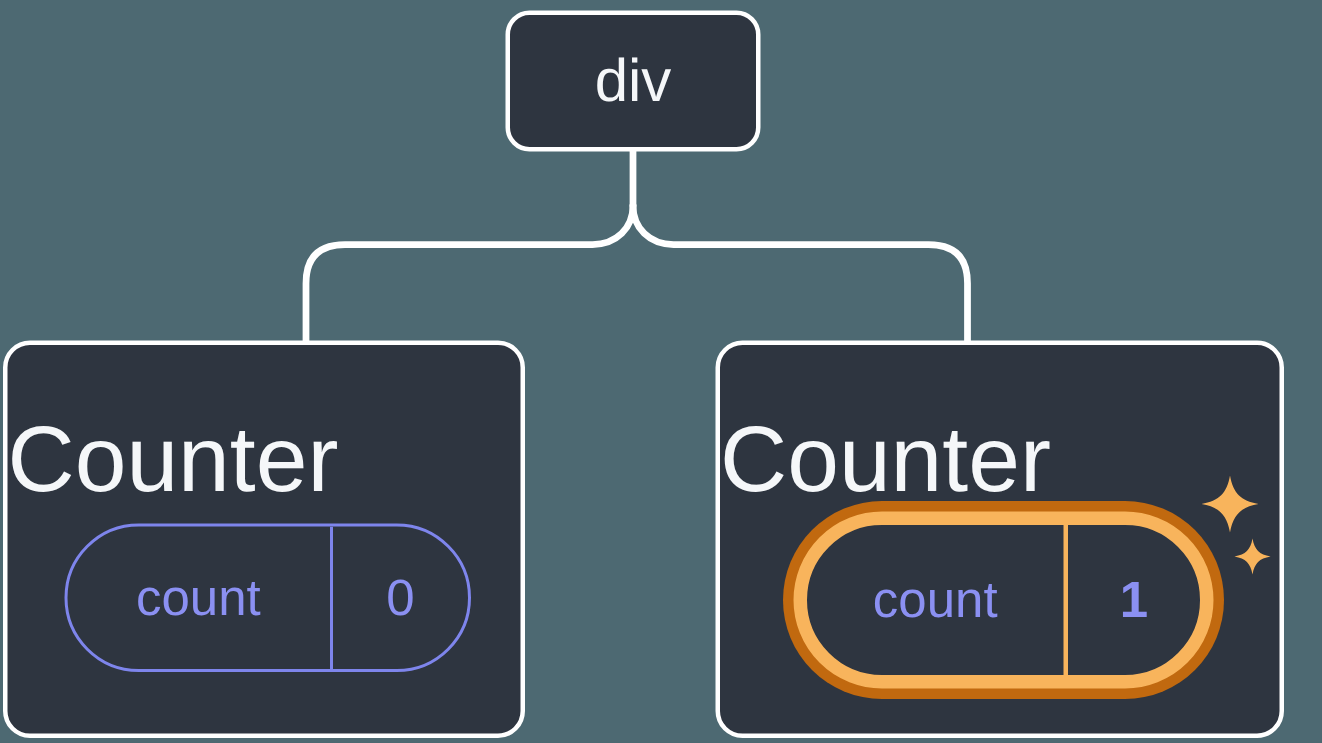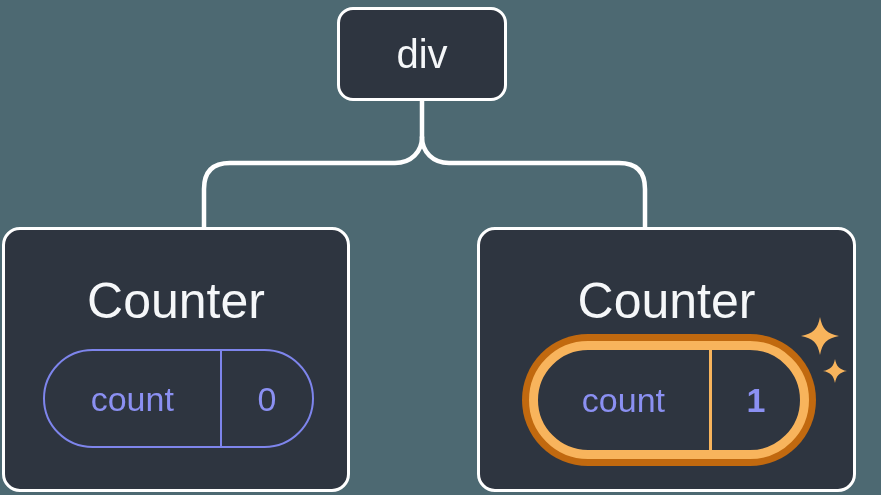--- a/index.html
+++ b/index.html
@@ -43,23 +43,23 @@
     color: var(--title_text, #f5f7f9);
     font-size: 40px;
     line-height: 1;
   }
   .card { border-radius: 18px; }
   .card.left  { left: 2px;   top: 227px; width: 348px; height: 265px; }
   .card.right { left: 477px; top: 227px; width: 379px; height: 265px; }
   .card-title {
     position: absolute;
     left: 0; right: 0; top: 46px;
-    text-align: center;
+    text-align: left;
     color: var(--title_text, #f5f7f9);
-    font-size: 50px;
+    font-size: 62px;
     font-weight: 400;
     line-height: 1;
   }
   .pill {
     position: absolute;
     box-sizing: border-box;
     display: flex;
     align-items: stretch;
     border-radius: 999px;
     overflow: hidden;

